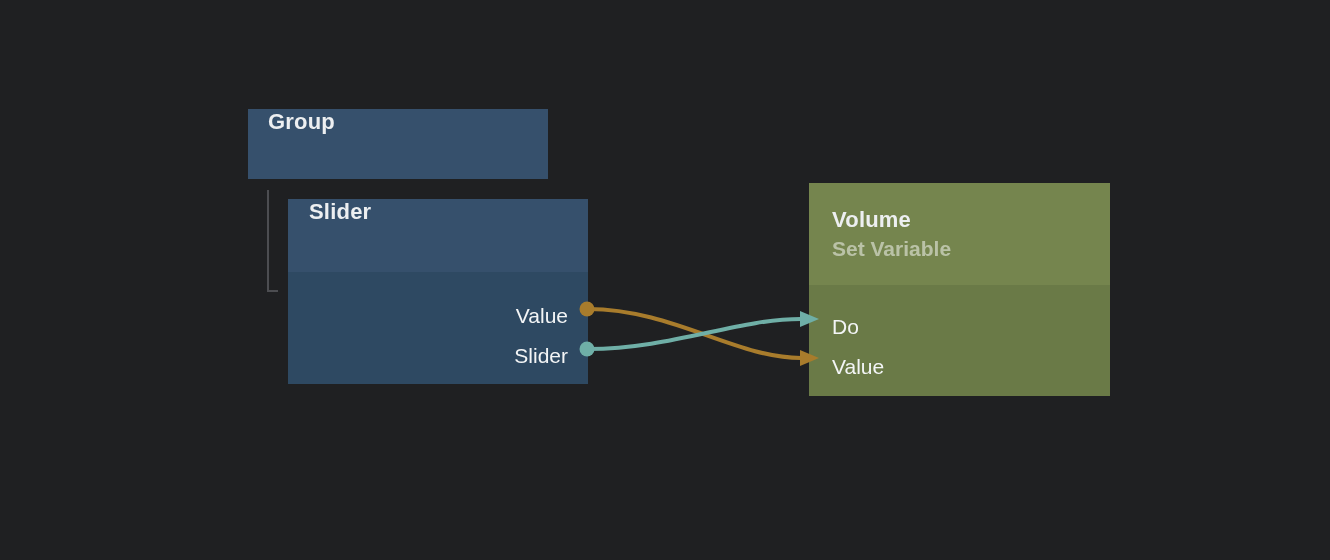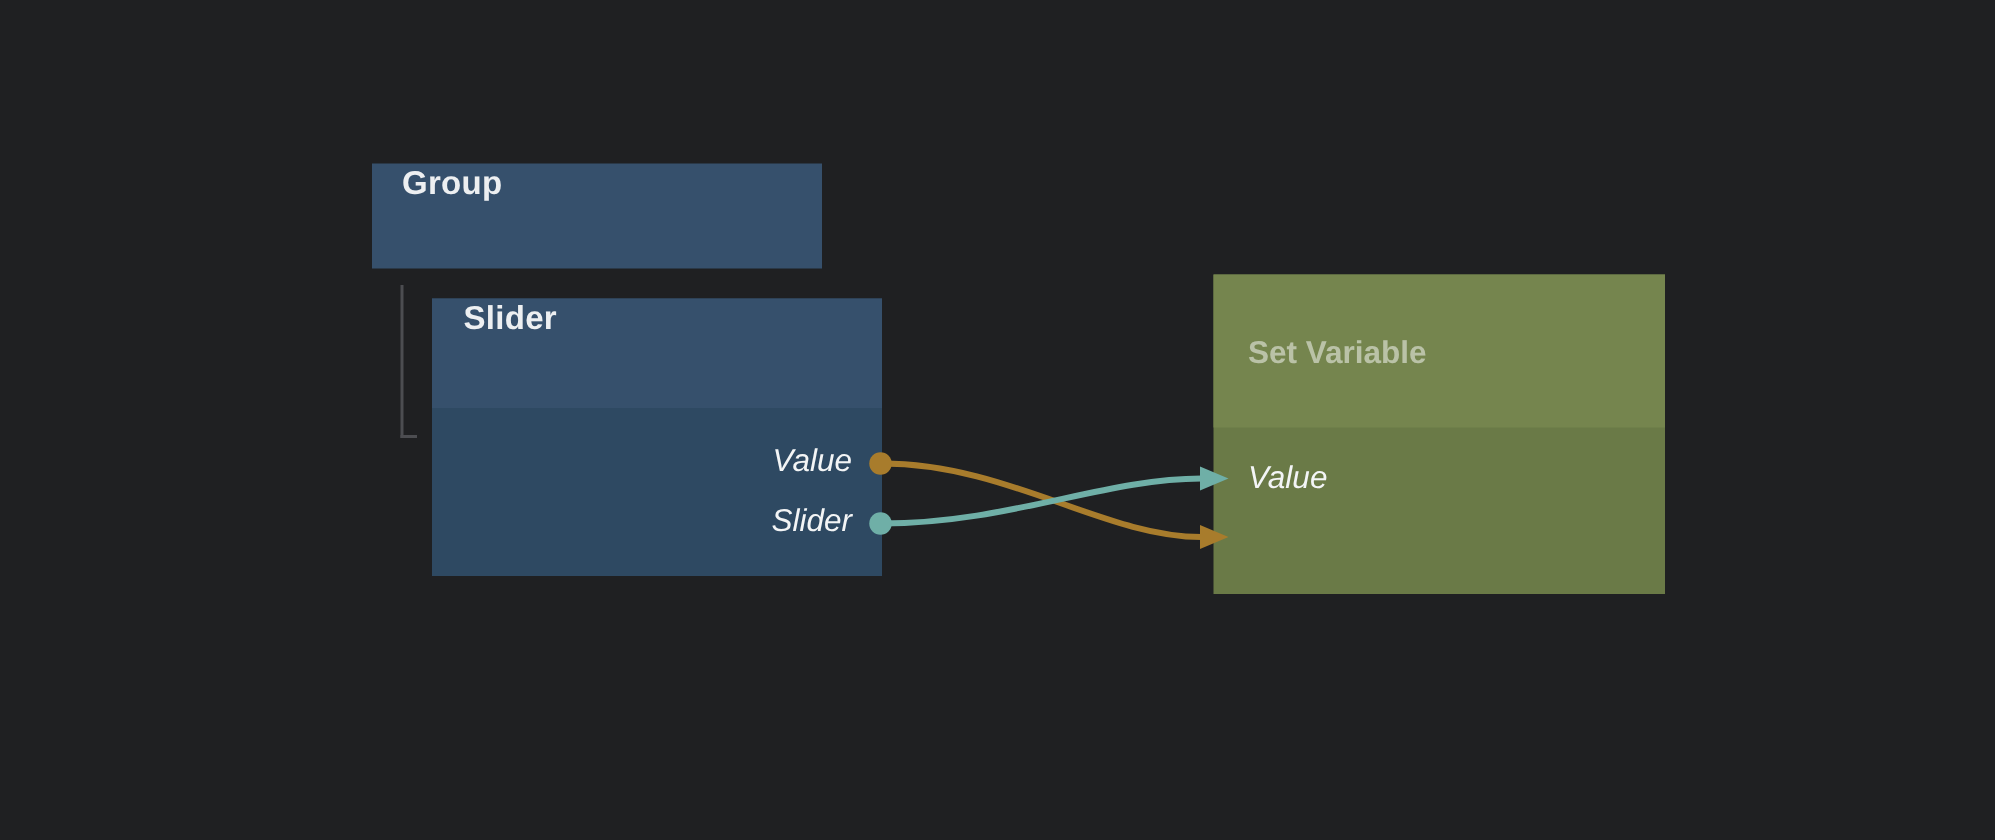--- a/index.html
+++ b/index.html
@@ -66,24 +66,23 @@
   .node-slider .node-header{
     height:73px;padding-left:21px;
     background:var(--node-blue);
   }
   .node-slider .node-body{
     padding-top:16px;
   }
   .port-row{
     height:40px;
     display:flex;
-    align-items:center;
+    align-items:flex-end;
     color:var(--port-text);
     font-size:21px;
-    font-style:italic;
   }
   .port-row.out{justify-content:flex-end;padding-right:20px;}
   .port-row.in{justify-content:flex-start;padding-left:23px;}
   
   .node-volume{
     left:809px;top:183px;width:301px;height:213px;
     background:var(--node-green-body);
   }
   .node-volume .node-header{
     height:102px;padding-left:23px;
@@ -129,23 +128,27 @@
         <span>Value</span>
       </div>
       <div class="port-row out">
         <span>Slider</span>
       </div>
     </div>
   </div>
 
   <div class="node node-volume">
     <div class="node-header">
+      <div class="node-title">Volume</div>
       <div class="node-subtitle">Set Variable</div>
     </div>
     <div class="node-body">
+      <div class="port-row in">
+        <span>Do</span>
+      </div>
       <div class="port-row in">
         <span>Value</span>
       </div>
     </div>
   </div>
 
   <svg class="wire-layer" width="1330" height="560" viewBox="0 0 1330 560" xmlns="http://www.w3.org/2000/svg">
 
     <path class="wire orange" d="M 588 309 C 672 309 736 358 801 358"></path>
     <polygon class="arrowhead orange" points="800,350 819,358 800,366"></polygon>

